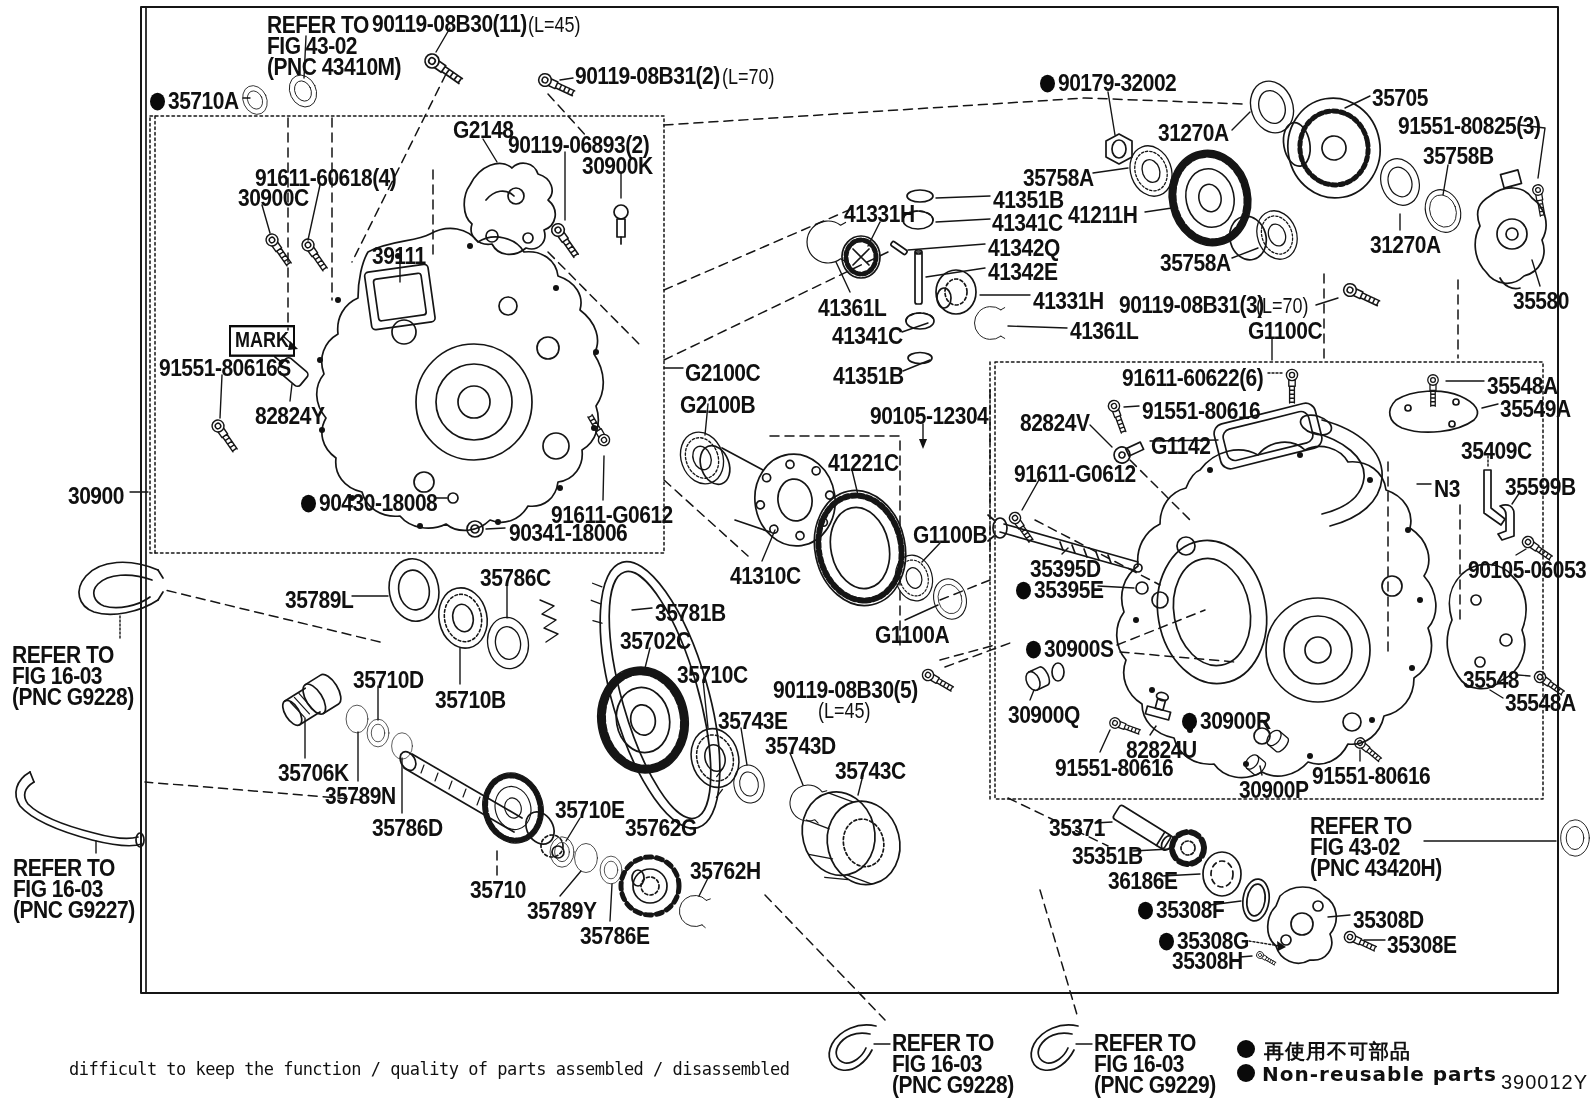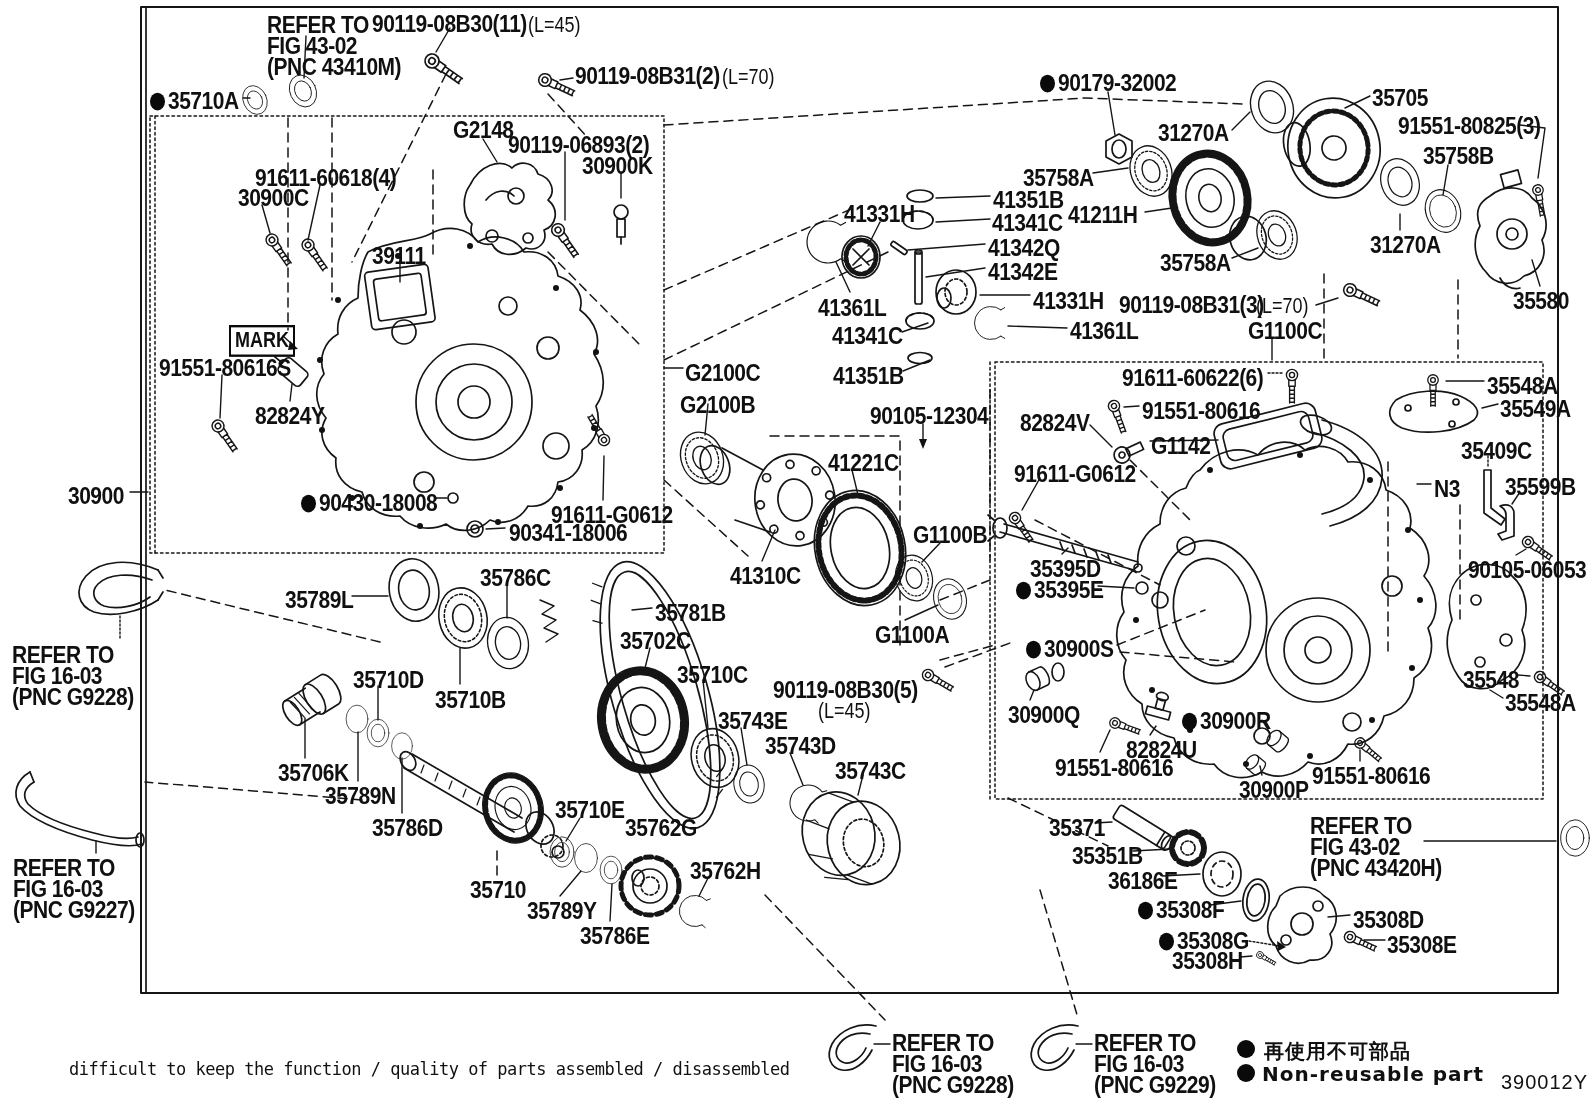--- a/index.html
+++ b/index.html
@@ -657,17 +657,17 @@
       <div class="pl" style="left: 892px; top: 1051px;">FIG 16-03</div>
       <div class="pl" style="left: 892px; top: 1072px;">(PNC G9228)</div>
       <div class="pl" style="left: 1094px; top: 1030px;">REFER TO</div>
       <div class="pl" style="left: 1094px; top: 1051px;">FIG 16-03</div>
       <div class="pl" style="left: 1094px; top: 1072px;">(PNC G9229)</div>
     </div>
 
 <div class="pl note" style="left:69px;top:1059px">difficult to keep the function / quality of parts assembled / disassembled</div>
 
 <div class="pl cjk" style="left:1264px;top:1038px">再使用不可部品</div>
-<div class="pl cjk" style="left:1262px;top:1062px">Non-reusable part</div>
+<div class="pl cjk" style="left:1262px;top:1062px">Non-reusable parts</div>
 
 <div class="pl plain" style="left:1501px;top:1071px">390012Y</div>
 
 </div>
 
 </body></html>

